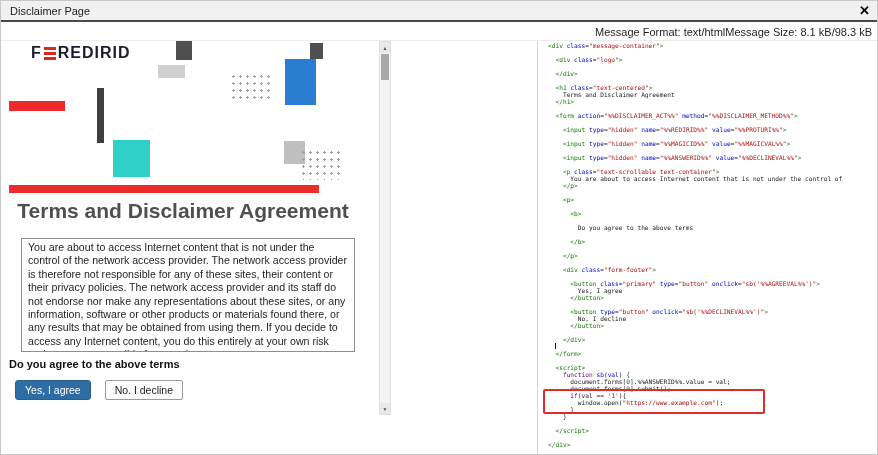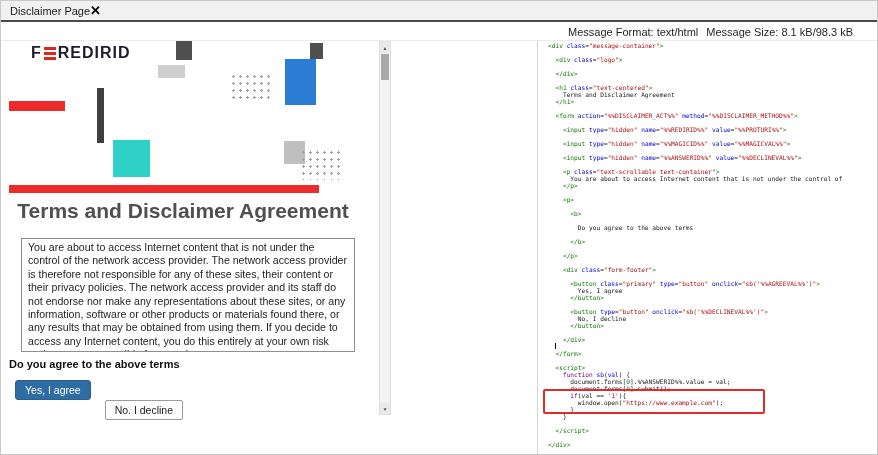--- a/index.html
+++ b/index.html
@@ -6,29 +6,29 @@
   html,body { margin:0; padding:0; background:#fff; }
   .window {
     position:relative; width:878px; height:455px; overflow:hidden;
     background:#fff; border:1px solid #c8c8c8;
     font-family:"Liberation Sans", sans-serif; color:#222;
   }
   
   .titlebar {
     position:absolute; left:0; top:0; width:878px; height:21px;
     background:#f1f1f1; border-bottom:2px solid #4a4a4a;
-    display:flex; align-items:center; 
+    display:flex; align-items:center; justify-content:space-between;
     padding:0 9px; font-size:11px; color:#1c1c1c;
   }
   .close { font-size:13px; font-weight:bold; color:#000; cursor:pointer; line-height:1; }
   
   .infobar {
     position:absolute; left:0; top:23px; width:878px; height:17px;
-    display:flex; align-items:center; justify-content:flex-end; gap:8px;
-    padding:0 26px; font-size:11px; color:#1f1f1f; background:#fff;
+    display:flex; align-items:center; justify-content:flex-end; gap:0;
+    padding:0 7px; font-size:11px; color:#1f1f1f; background:#fff;
     border-bottom:1px solid #ececec;
   }
   
   .preview { position:absolute; left:8px; top:40px; width:370px; height:415px; background:#fff; }
   .logo { position:absolute; left:22px; top:3px; display:flex; align-items:center; gap:1px;
           font-size:16px; font-weight:bold; letter-spacing:1px; color:#1c1c2e; }
   .gate { display:inline-block; width:12px; height:13px; margin:0 1px;
           background:linear-gradient(var(--brand_red) 0 26%, #fff 26% 38%, var(--brand_red) 38% 62%, #fff 62% 74%, var(--brand_red) 74% 100%); }
   .shape { position:absolute; }
   .s-dark1 { left:167px; top:0;    width:16px; height:19px; background:var(--dark); }
@@ -46,21 +46,21 @@
   .s-redL  { left:0;     top:144px; width:310px; height:8px; background:var(--red); }
   .heading { position:absolute; left:0; right:22px; top:158px; margin:0; text-align:center;
              font-size:21px; font-weight:bold; color:#4f4f4f; }
   .textbox { position:absolute; left:12px; top:197px; width:334px; height:114px;
              border:1px solid #8f8f8f; padding:2px 6px; overflow:hidden;
              font-size:10.6px; line-height:13.4px; color:#1f1f1f; }
   .question { position:absolute; left:0; top:317px; font-size:11px; font-weight:bold; color:#111; }
   .btn-row { position:absolute; left:6px; top:339px; display:flex; gap:14px; }
   .btn { font-family:inherit; font-size:10.5px; height:20px; padding:2px 9px; cursor:pointer; }
   .btn-agree { background:var(--button_blue); color:#fff; border:1px solid #295f90; border-radius:3px; }
-  .btn-decline { background:#fdfdfd; color:#222; border:1px solid #9a9a9a; border-radius:2px;margin-top:20px; }
+  .btn-decline { background:#fdfdfd; color:#222; border:1px solid #9a9a9a; border-radius:2px; }
   
   .scrollbar { position:absolute; left:378px; top:40px; width:12px; height:374px;
                background:#f3f3f3; border:1px solid #e0e0e0; }
   .sb-btn { position:absolute; left:0; right:0; height:11px; background:#e9e9e9;
             display:flex; align-items:center; justify-content:center;
             font-size:5px; color:#555; cursor:pointer; }
   .sb-up { top:0; } .sb-down { bottom:0; }
   .sb-thumb { position:absolute; left:1px; right:1px; top:12px; height:26px; background:#a9a9a9; cursor:pointer; }
   
   .divider { position:absolute; left:536px; top:40px; width:1px; height:415px; background:#d5d5d5; }

